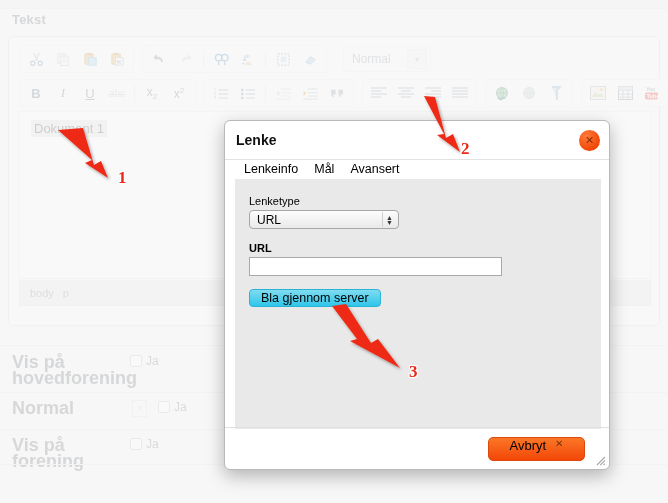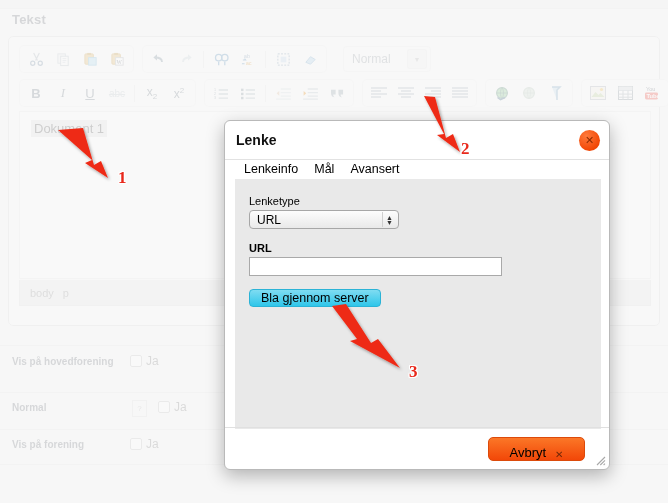--- a/index.html
+++ b/index.html
@@ -66,21 +66,21 @@
   }
   .statusbar{
     position:absolute;left:10px;top:243px;width:632px;height:26px;
     background:#ededed;border:1px solid #e6e6e6;border-top:none;box-sizing:border-box;
     display:flex;align-items:center;padding-left:10px;gap:9px;
     font-size:11px;color:#a6a6a6;
   }
 
   
   .frow{position:absolute;left:0;width:668px;display:flex;align-items:flex-start;box-sizing:border-box;}
-  .frow .lbl{width:130px;padding-left:12px;font-size:10px;font-weight:bold;color:#8c9096;line-height:16px;box-sizing:border-box;}
+  .frow .lbl{width:130px;padding-left:12px;font-size:18px;font-weight:bold;color:#8c9096;line-height:16px;box-sizing:border-box;}
   .frow .help{
     width:13px;height:15px;border:1px solid #e4e4e4;background:#fafafa;color:#c3c3c3;
     font-size:8px;display:flex;align-items:center;justify-content:center;margin-left:2px;
   }
   .frow .ctrl{display:flex;align-items:center;gap:4px;}
   .cbx{width:12px;height:12px;border:1px solid #cfcfcf;border-radius:2px;background:#fff;box-sizing:border-box;}
   .cbx-lbl{font-size:12px;color:#9b9b9b;}
   .rowsep{position:absolute;left:0;width:668px;height:1px;background:#ededed;}
   .shadecol{position:absolute;background:#fafafa;}
 
@@ -147,21 +147,21 @@
     font-size:12.5px;color:#000;padding:1px 11px;
   }
 
   .dlg-foot{
     position:absolute;left:0;bottom:0;width:100%;height:42px;
     border-top:1px solid #e0e0e0;box-sizing:border-box;
     display:flex;align-items:center;justify-content:flex-end;gap:9px;padding-right:24px;
   }
   .btn{
     min-width:97px;height:24px;border-radius:5px;
-    display:flex;align-items:flex-end;justify-content:center;gap:9px;
+    display:flex;align-items:flex-start;justify-content:center;gap:9px;
     font-size:13px;color:#000;box-sizing:border-box;
   }
   .btn .gl{font-size:10px;opacity:.55;}
   .btn-cancel{background:linear-gradient(#fb7727,#f24708);border:1px solid #dc4a0a;}
   .btn-ok{background:linear-gradient(#c4ec52,#a9de12);border:1px solid #97c813;}
   .grip{position:absolute;right:3px;bottom:3px;width:13px;height:13px;}
 
   
   .anno{position:absolute;pointer-events:none;}
   .anno-num{

